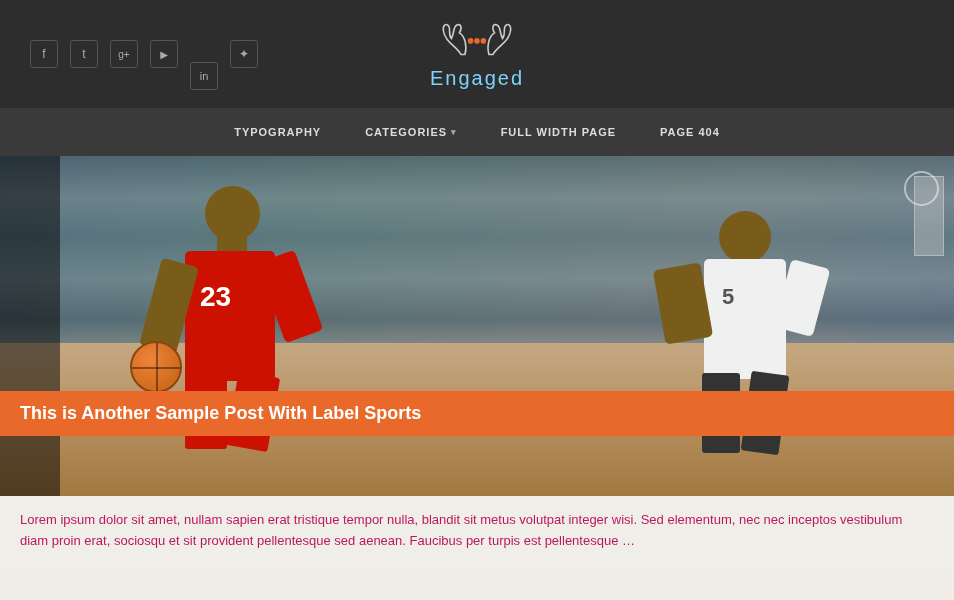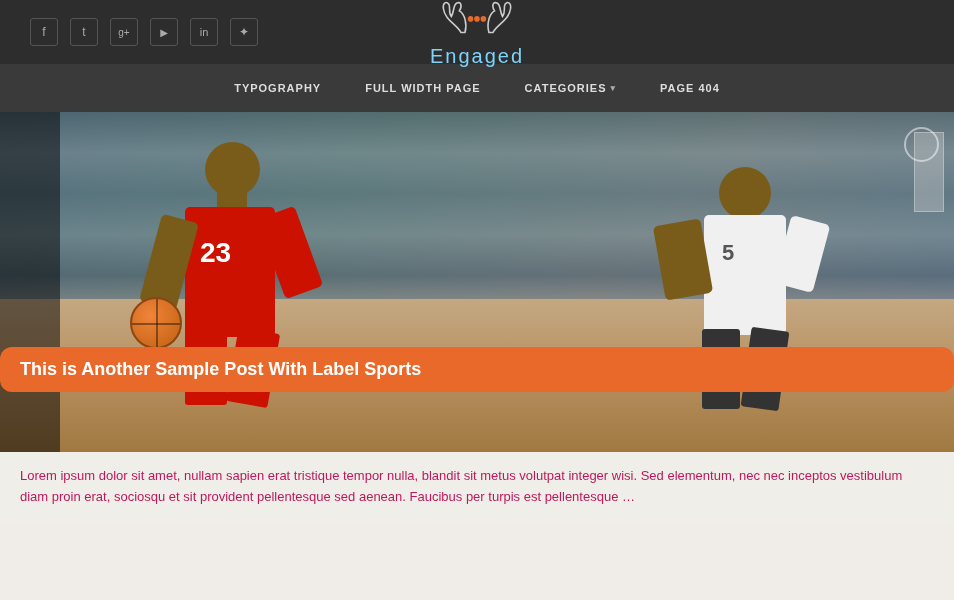--- a/index.html
+++ b/index.html
@@ -161,21 +161,20 @@
     }
 
     
     .post-title-bar {
       position: absolute;
       bottom: 60px;
       left: 0;
       right: 0;
       background: #e8692a;
       padding: 12px 20px;
-      border-radius: 12px;
     }
 
     .post-title-text {
       color: white;
       font-size: 18px;
       font-weight: bold;
     }
 
     
     .post-excerpt {
@@ -195,21 +194,21 @@
 </head>
 <body>
 
 <div class="header">
 
   <div class="social-icons">
     <div class="social-icon">f</div>
     <div class="social-icon">t</div>
     <div class="social-icon" style="font-size:10px;">g+</div>
     <div class="social-icon" style="font-size:10px;">▶</div>
-    <div class="social-icon" style="font-size:11px;">in</div>
+    <div class="social-icon" style="font-size:11px;margin-top:44px;">in</div>
     <div class="social-icon">✦</div>
   </div>
 
   <div class="logo-area">
     <svg class="antler-svg" viewBox="0 0 100 55" fill="none" xmlns="http://www.w3.org/2000/svg">
 
       <path d="M30 45 C25 35, 10 30, 8 15 C7 8, 12 5, 15 10 C17 14, 14 20, 18 25 C22 18, 20 10, 25 8 C30 6, 32 12, 28 18 C35 22, 38 35, 35 45 Z" stroke="#cccccc" stroke-width="2" fill="none"></path>
 
       <path d="M70 45 C75 35, 90 30, 92 15 C93 8, 88 5, 85 10 C83 14, 86 20, 82 25 C78 18, 80 10, 75 8 C70 6, 68 12, 72 18 C65 22, 62 35, 65 45 Z" stroke="#cccccc" stroke-width="2" fill="none"></path>
 
@@ -220,25 +219,25 @@
     <span class="logo-text">Engaged</span>
   </div>
 
 </div>
 
 <nav class="nav">
   <div class="nav-item">
     <span>TYPOGRAPHY</span>
   </div>
   <div class="nav-item">
-    <span>FULL WIDTH PAGE</span>
-  </div>
-  <div class="nav-item">
     <span>CATEGORIES</span>
     <span class="dropdown-arrow">▾</span>
+  </div>
+  <div class="nav-item">
+    <span>FULL WIDTH PAGE</span>
   </div>
   <div class="nav-item">
     <span>PAGE 404</span>
   </div>
 </nav>
 
 <div class="hero">
   <div class="basketball-scene">
 
     <div class="crowd-bg" style="

